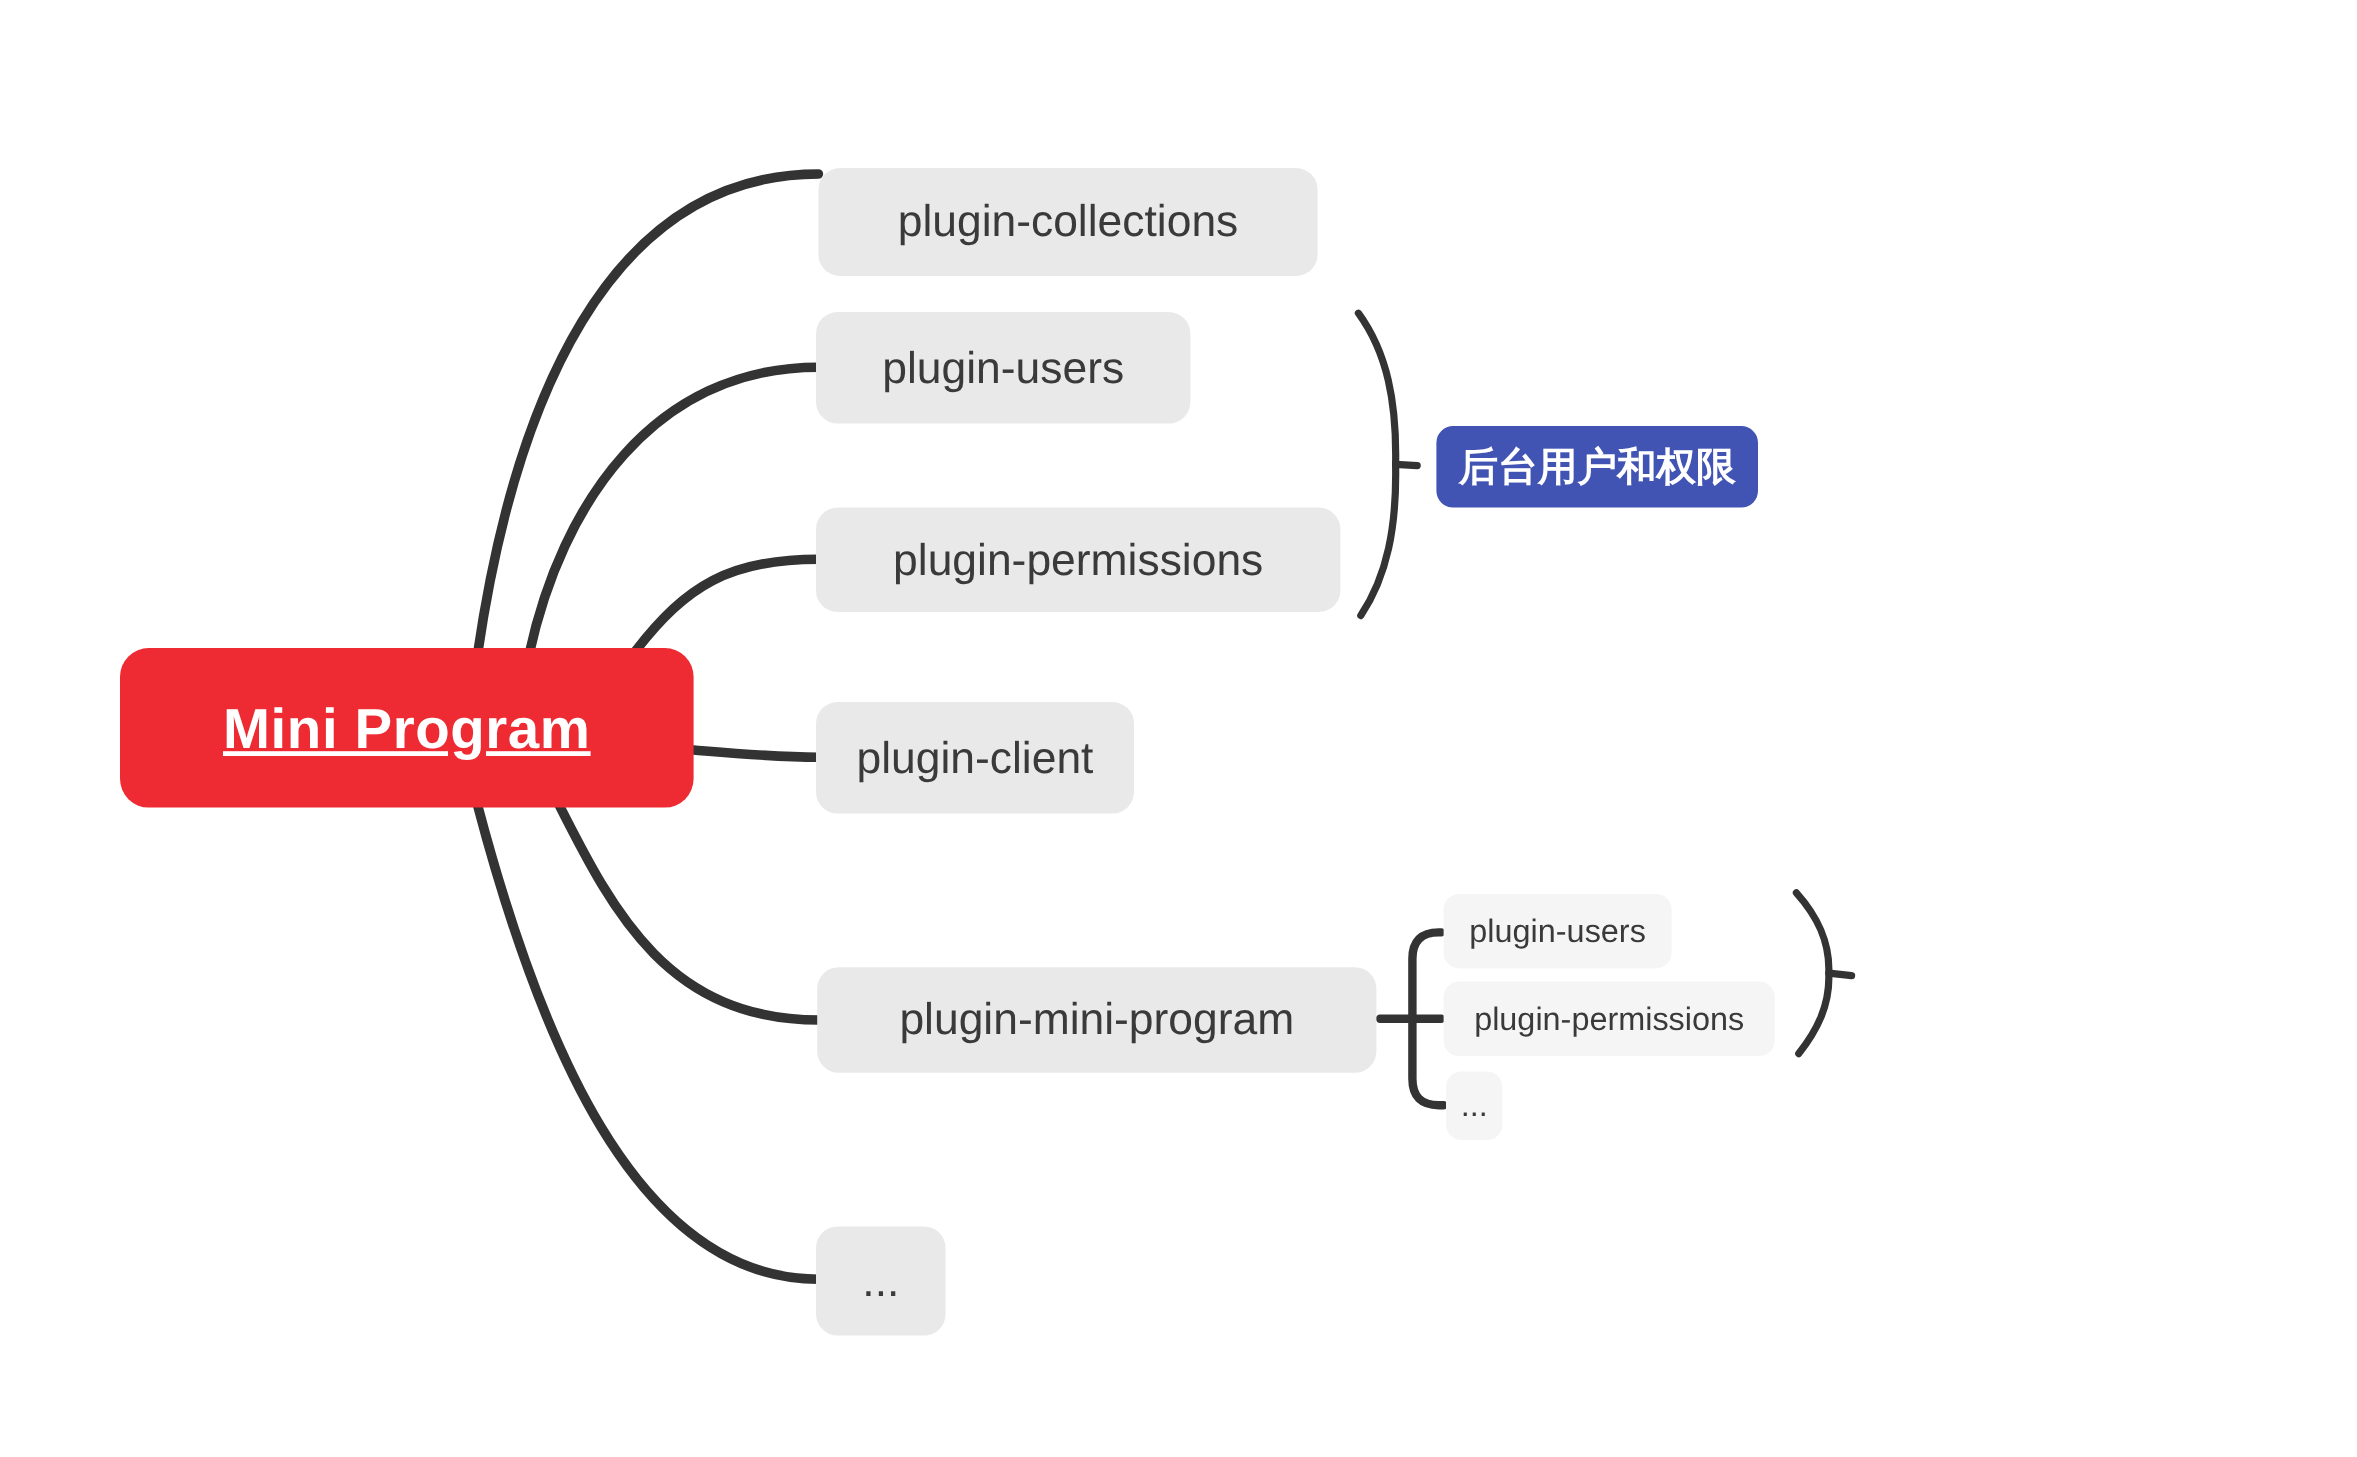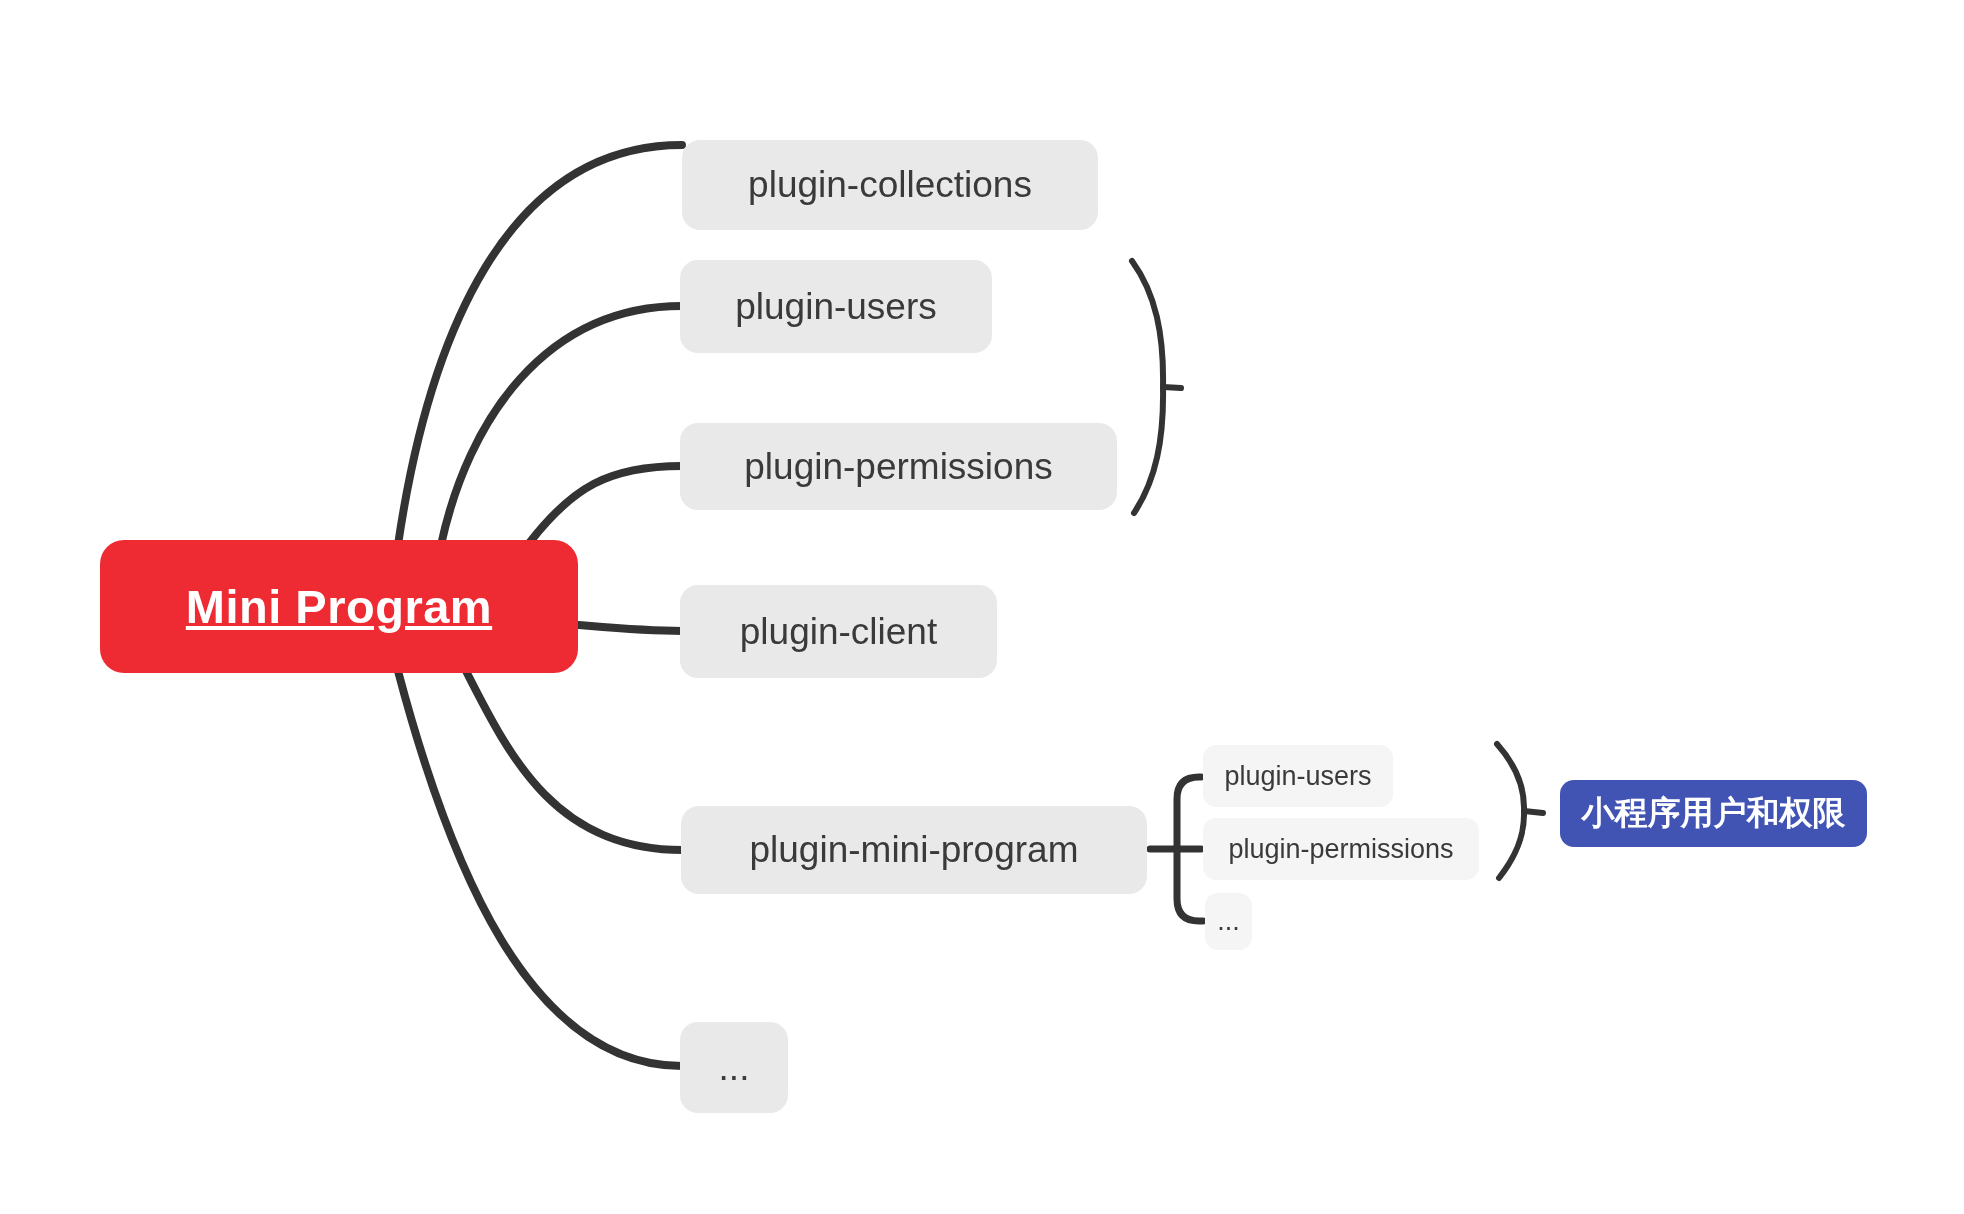--- a/index.html
+++ b/index.html
@@ -95,28 +95,28 @@
   </svg>
 
   <div class="node root-node" style="left:100px; top:540px; width:478px; height:133px;text-decoration:underline;">Mini Program</div>
 
   <div class="node main-node" style="left:682px; top:100px; width:416px; height:90px;margin-top:40px;">plugin-collections</div>
 
   <div class="node main-node" style="left:680px; top:260px; width:312px; height:93px;">plugin-users</div>
 
   <div class="node main-node" style="left:680px; top:423px; width:437px; height:87px;">plugin-permissions</div>
 
-  <div class="node main-node" style="left:680px; top:585px; width:317px; height:93px;">plugin-client</div>
+  <div class="node main-node" style="left:680px; top:585px; width:265px; height:93px;">plugin-client</div>
 
   <div class="node main-node" style="left:681px; top:806px; width:466px; height:88px;text-align:right;">plugin-mini-program</div>
 
   <div class="node main-node" style="left:680px; top:1022px; width:108px; height:91px;">...</div>
 
   <div class="node sub-node" style="left:1203px; top:745px; width:190px; height:62px;">plugin-users</div>
 
   <div class="node sub-node" style="left:1203px; top:818px; width:276px; height:62px;">plugin-permissions</div>
 
   <div class="node sub-node" style="left:1205px; top:893px; width:47px; height:57px;">...</div>
 
+  <div class="node callout" style="left:1197px; top:355px; width:268px; height:68px;">后台用户和权限</div>
 
-  <div class="node callout" style="left:1560px; top:780px; width:307px; height:67px;">小程序用户和权限</div>
 
 </div>
 
 </body></html>

